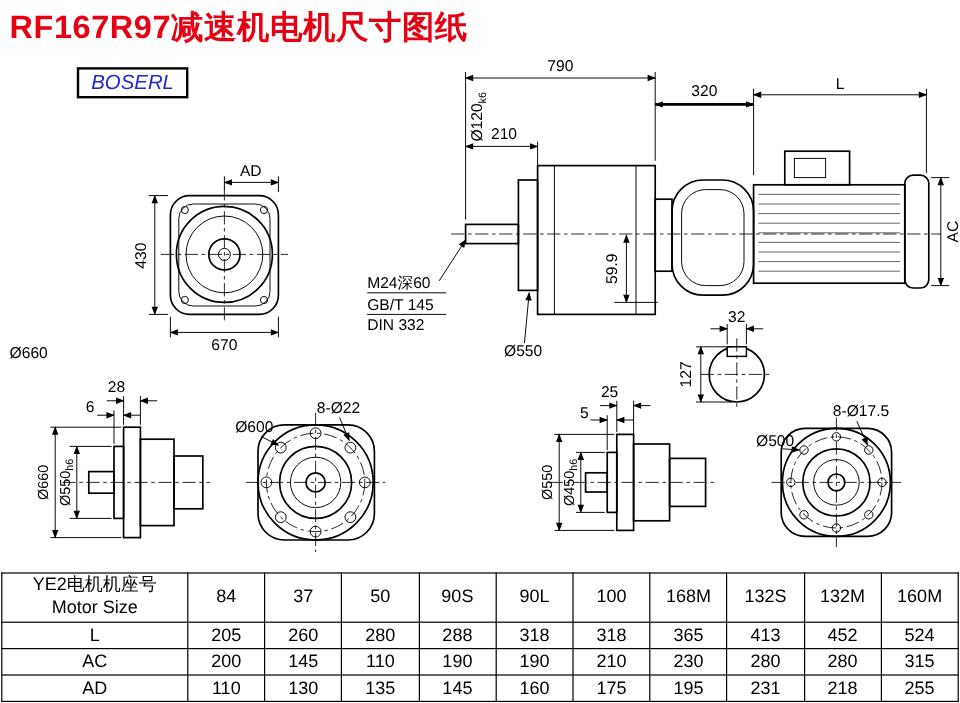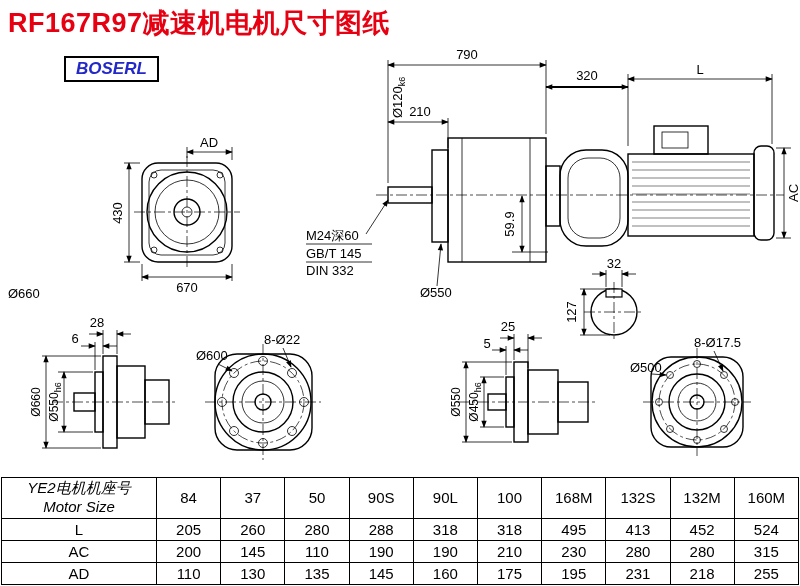--- a/index.html
+++ b/index.html
@@ -3,36 +3,36 @@
 <meta charset="utf-8">
 <style>
   * { margin:0; padding:0; box-sizing:border-box; }
   html,body { background:#fff; }
   #page {
     position:relative; width:800px; height:586px; background:#fff; overflow:hidden;
     font-family:"Liberation Sans","DejaVu Sans",sans-serif; color:#000;
   }
   #title { position:absolute; left:8px; top:5px; font-size:27px; font-weight:bold; color:#e60012; letter-spacing:0.5px; }
   #brand { position:absolute; left:64px; top:56px; border:2px solid #000; padding:0 10px; font-size:17px;
-           font-weight:bold; font-style:italic; color:#2328c8; line-height:22px; background:#fff; }
+           font-weight:normal; font-style:italic; color:#2328c8; line-height:22px; background:#fff; }
   svg.draw { position:absolute; left:0; top:0; }
   .o  { fill:none; stroke:#000; stroke-width:1.4; }
   .t  { fill:none; stroke:#000; stroke-width:0.8; }
   .thick { fill:none; stroke:#000; stroke-width:2.2; }
   .cl { fill:none; stroke:#000; stroke-width:0.7; stroke-dasharray:11 3 3 3; }
   .fin{ stroke:#000; stroke-width:0.5; }
   .kw { fill:#fff; stroke:#000; stroke-width:1.2; }
   svg text { font:13px "Liberation Sans","DejaVu Sans",sans-serif; fill:#000; }
   svg text.sm { font-size:12px; }
   .tsm { font-size:9px; }
   #dims-table { position:absolute; left:1px; top:477px; width:798px; border-collapse:collapse; table-layout:fixed; background:#fff; }
   #dims-table th, #dims-table td { border:1px solid #000; text-align:center; font-size:15px; font-weight:normal; padding:1px 0; }
   #dims-table tr.hdr th { height:40px; }
   #dims-table tr.datarow td { height:22px; }
-  #dims-table .name-col div { line-height:1.25;font-style:italic; }
+  #dims-table .name-col div { line-height:1.25; }
 </style>
 </head>
 <body>
 
 <div id="page">
 
   <div id="title">RF167R97减速机电机尺寸图纸</div>
   <div id="brand">BOSERL</div>
 
   <svg class="draw" width="800" height="476" viewBox="0 0 800 476">
@@ -294,21 +294,21 @@
       <th>160M</th>
     </tr>
     <tr class="datarow">
       <td>L</td>
       <td>205</td>
       <td>260</td>
       <td>280</td>
       <td>288</td>
       <td>318</td>
       <td>318</td>
-      <td>495</td>
+      <td>365</td>
       <td>413</td>
       <td>452</td>
       <td>524</td>
     </tr>
     <tr class="datarow">
       <td>AC</td>
       <td>200</td>
       <td>145</td>
       <td>110</td>
       <td>190</td>

